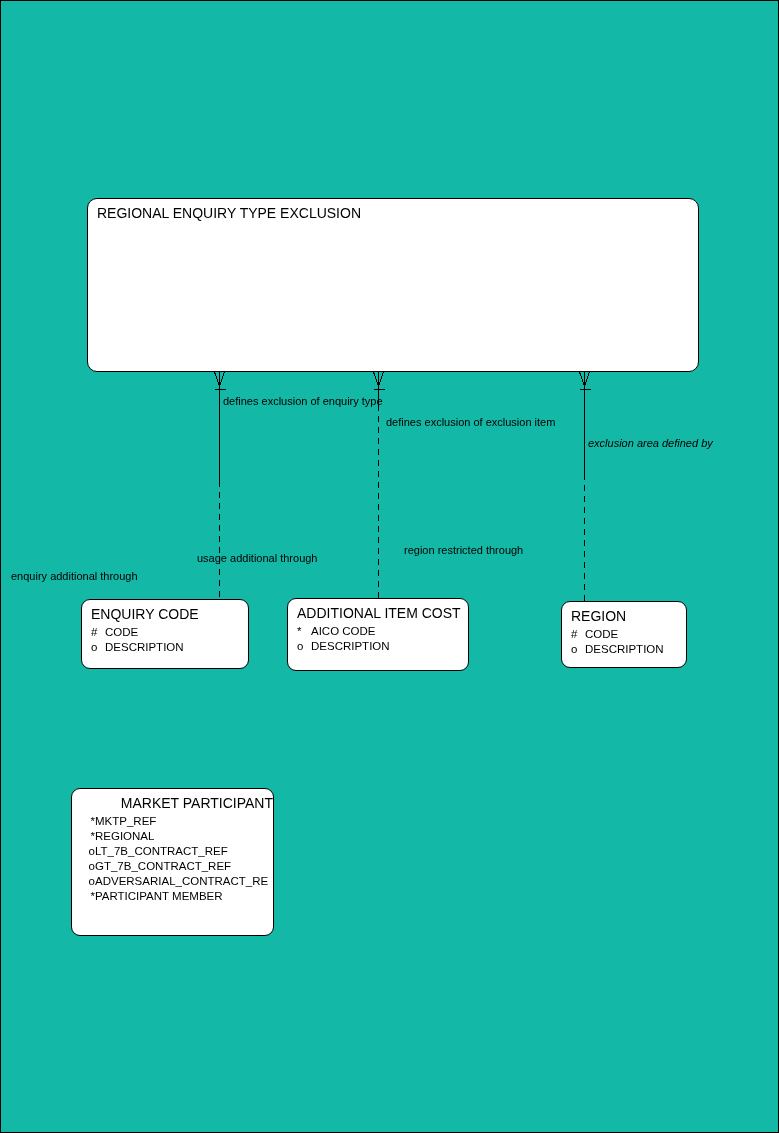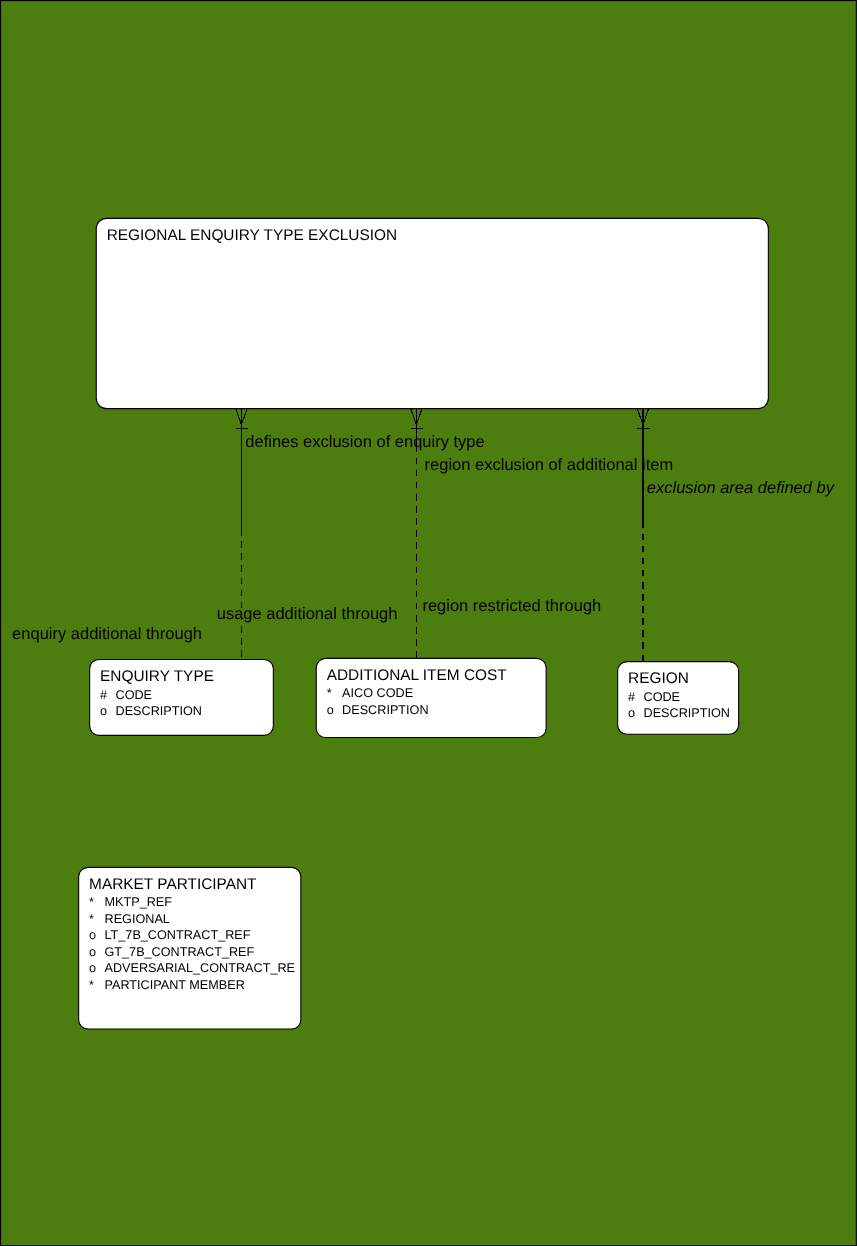--- a/index.html
+++ b/index.html
@@ -6,21 +6,21 @@
     margin: 0;
     padding: 0;
     background: #808080;
     font-family: "Liberation Sans", "DejaVu Sans", sans-serif;
     color: #000000;
   }
   .page {
     position: relative;
     width: 779px;
     height: 1133px;
-    background: #4d7c0f;
+    background: #14b8a6;
     border: 1px solid #000000;
     box-sizing: border-box;
     overflow: hidden;
   }
   .entity {
     position: absolute;
     background: #ffffff;
     border: 1px solid #000000;
     border-radius: 9px;
     box-sizing: border-box;
@@ -42,21 +42,21 @@
     line-height: 15px;
     white-space: nowrap;
   }
   .attr-marker {
     display: inline-block;
     width: 14px;
     flex: 0 0 14px;
   }
   .rel-label {
     position: absolute;
-    font-size: 15px;
+    font-size: 11px;
     line-height: 15px;
     white-space: nowrap;
   }
   .lines-layer {
     position: absolute;
     left: 0;
     top: 0;
     pointer-events: none;
   }
   .lines-layer path, .lines-layer line {
@@ -93,69 +93,69 @@
       <line x1="583.5" y1="385" x2="583.5" y2="473"></line>
       <line x1="583.5" y1="473" x2="583.5" y2="600" stroke-dasharray="6 5"></line>
     </g>
   </svg>
 
   <div class="entity" style="left:86px; top:197px; width:612px; height:174px; border-radius:10px;">
     <span class="entity-title">REGIONAL ENQUIRY TYPE EXCLUSION</span>
   </div>
 
   <div class="rel-label" style="left:222px; top:393px;">defines exclusion of enquiry type</div>
-  <div class="rel-label" style="left:385px; top:414px;">region exclusion of additional item</div>
+  <div class="rel-label" style="left:385px; top:414px;">defines exclusion of exclusion item</div>
   <div class="rel-label" style="left:587px; top:435px;font-style:italic;">exclusion area defined by</div>
   <div class="rel-label" style="left:196px; top:550px;">usage additional through</div>
-  <div class="rel-label" style="left:383px; top:542px;">region restricted through</div>
+  <div class="rel-label" style="left:403px; top:542px;">region restricted through</div>
   <div class="rel-label" style="left:10px; top:568px;">enquiry additional through</div>
 
   <div class="entity" style="left:80px; top:598px; width:168px; height:70px;">
-    <span class="entity-title">ENQUIRY TYPE</span>
+    <span class="entity-title">ENQUIRY CODE</span>
     <div class="attr-list">
       <div class="attr-row">
         <span class="attr-marker">#</span>
         <span>CODE</span>
       </div>
       <div class="attr-row">
         <span class="attr-marker">o</span>
         <span>DESCRIPTION</span>
       </div>
     </div>
   </div>
 
-  <div class="entity" style="left:286px; top:597px; width:210px; height:73px;">
+  <div class="entity" style="left:286px; top:597px; width:182px; height:73px;">
     <span class="entity-title">ADDITIONAL ITEM COST</span>
     <div class="attr-list">
       <div class="attr-row">
         <span class="attr-marker">*</span>
         <span>AICO CODE</span>
       </div>
       <div class="attr-row">
         <span class="attr-marker">o</span>
         <span>DESCRIPTION</span>
       </div>
     </div>
   </div>
 
-  <div class="entity" style="left:560px; top:600px; width:111px; height:67px;">
+  <div class="entity" style="left:560px; top:600px; width:126px; height:67px;">
     <span class="entity-title">REGION</span>
     <div class="attr-list">
       <div class="attr-row">
         <span class="attr-marker">#</span>
         <span>CODE</span>
       </div>
       <div class="attr-row">
         <span class="attr-marker">o</span>
         <span>DESCRIPTION</span>
       </div>
     </div>
   </div>
 
-  <div class="entity" style="left:70px; top:787px; width:203px; height:148px;">
+  <div class="entity" style="left:70px; top:787px; width:203px; height:148px;text-align:right;">
     <span class="entity-title">MARKET PARTICIPANT</span>
     <div class="attr-list">
       <div class="attr-row">
         <span class="attr-marker">*</span>
         <span>MKTP_REF</span>
       </div>
       <div class="attr-row">
         <span class="attr-marker">*</span>
         <span>REGIONAL</span>
       </div>

